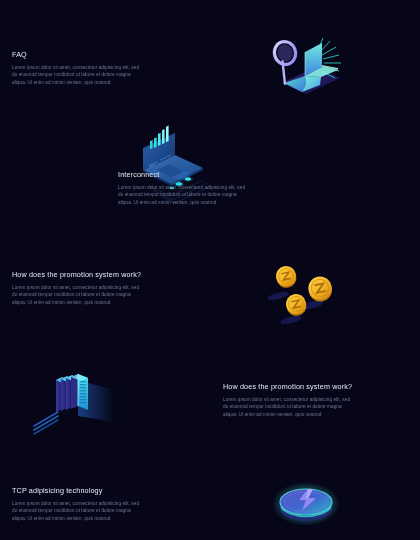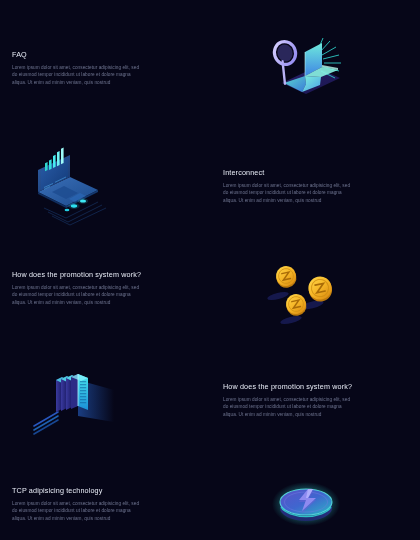--- a/index.html
+++ b/index.html
@@ -137,21 +137,21 @@
 
           <rect x="24.5" y="32" width="2.4" height="25" rx="1.2" fill="#b9b2f5" transform="rotate(-6 25.7 44)"></rect>
 
           <ellipse cx="27" cy="25" rx="10.5" ry="11.5" fill="none" stroke="url(#glassG)" stroke-width="3.2" transform="rotate(-18 27 25)"></ellipse>
           <ellipse cx="27" cy="25" rx="7.6" ry="8.6" fill="#6f67d8" opacity="0.35" transform="rotate(-18 27 25)"></ellipse>
         </svg>
       </div>
     </div>
   </div>
 
-  <div class="feature-row" style="top:138px;">
+  <div class="feature-row" style="top:116px;flex-direction:column;">
     <div class="art-cell">
       <div class="art-wrap art-left">
         <svg width="96" height="80" viewBox="0 0 96 80">
           <defs>
             <linearGradient id="screenG" x1="0" y1="0" x2="1" y2="1">
               <stop offset="0" stop-color="#2a5ca8"></stop>
                 <stop offset="1" stop-color="#123a78"></stop>
             </linearGradient>
             <linearGradient id="baseG" x1="0" y1="0" x2="1" y2="1">
               <stop offset="0" stop-color="#3a6fb8"></stop>

